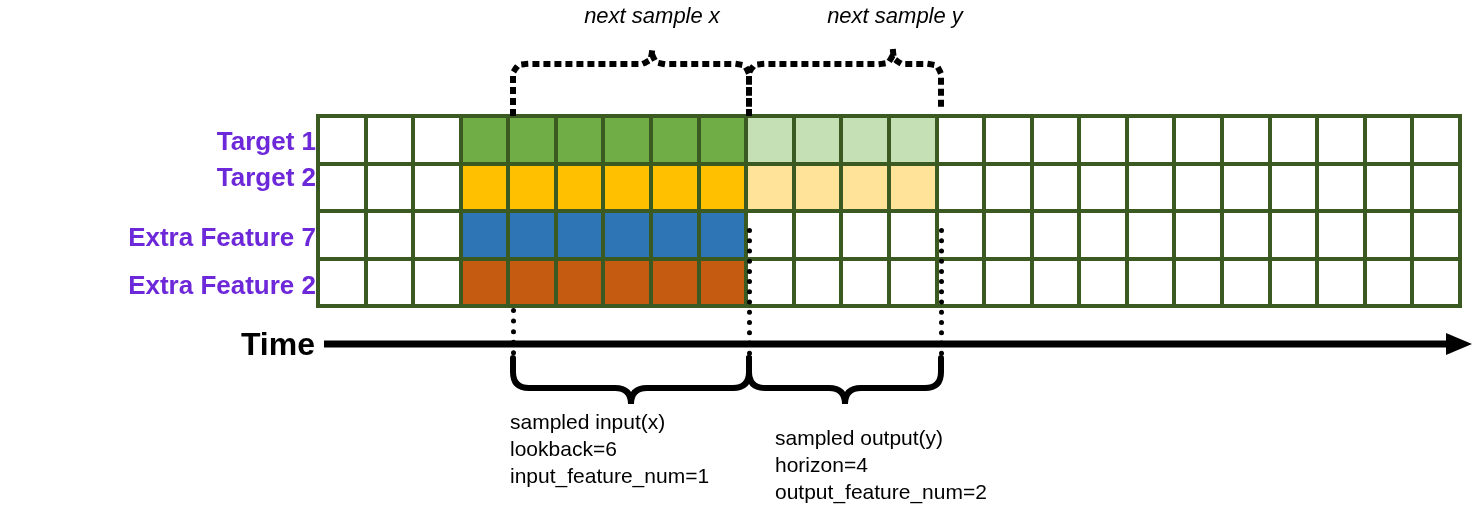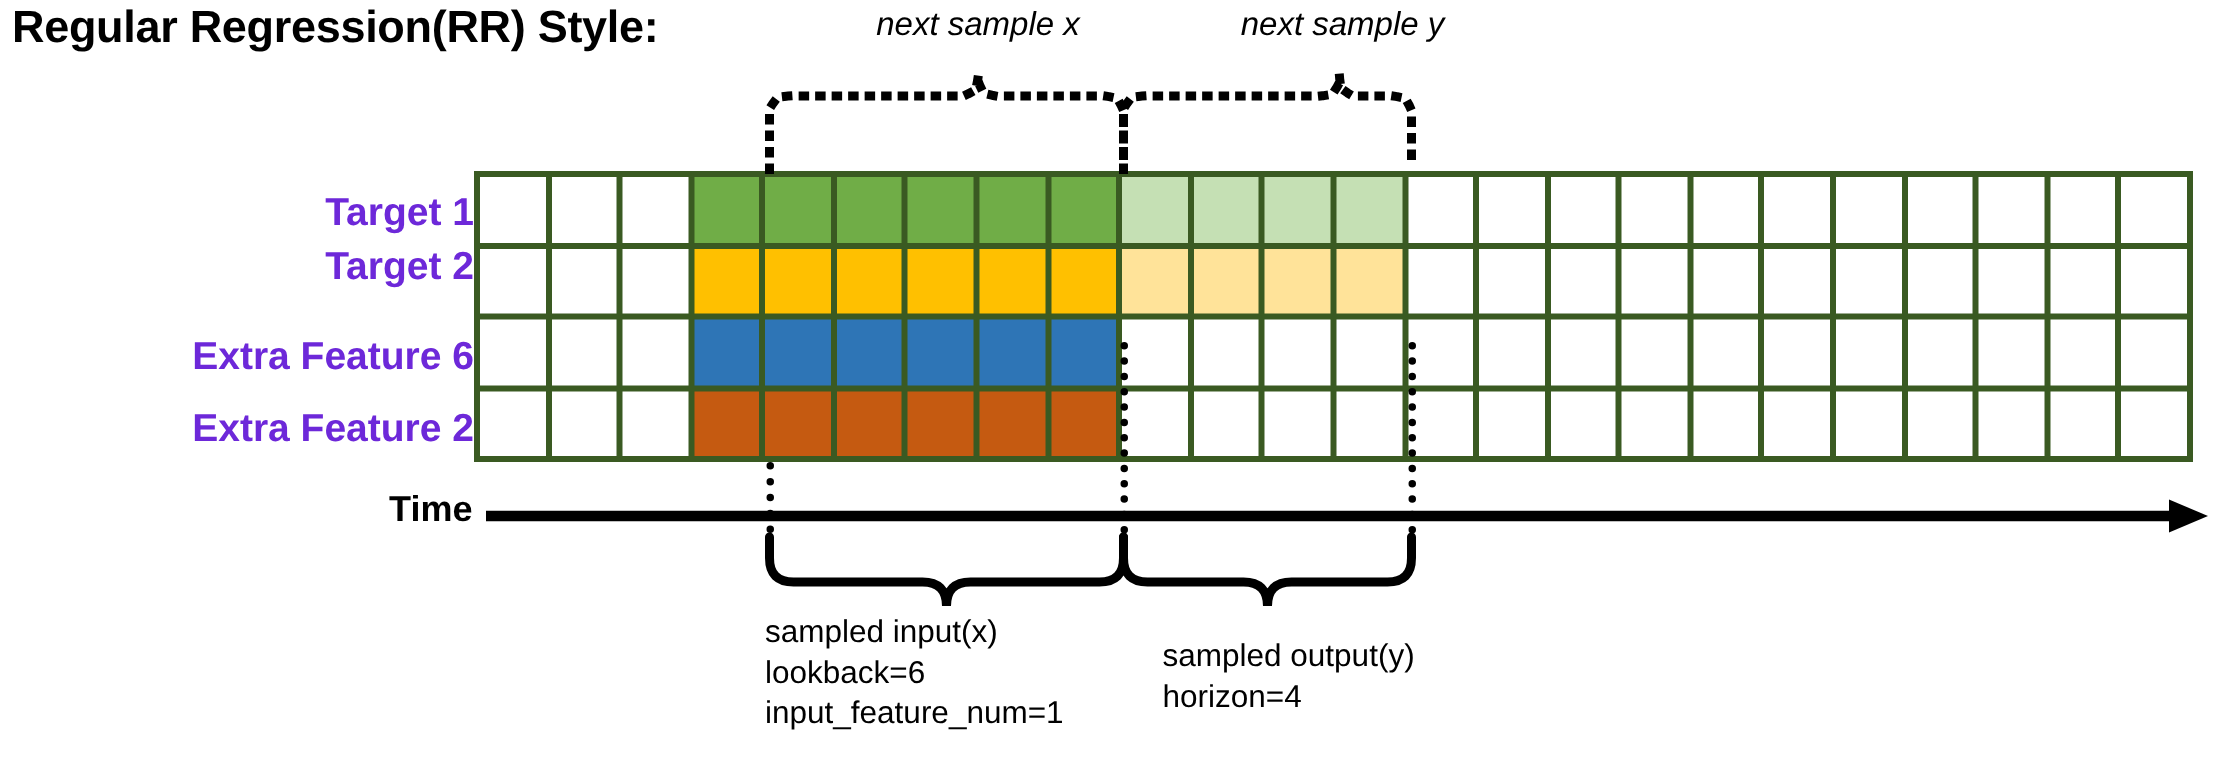--- a/index.html
+++ b/index.html
@@ -70,21 +70,21 @@
     min-width: 0;
   }
 
   
   #time-label {
     position: absolute;
     left: 175px;
     top: 328px;
     width: 140px;
     text-align: right;
-    font-size: 24px;
+    font-size: 32px;
     font-weight: 700;
     color: #000000;
     line-height: 1;
   }
   #time-axis {
     position: absolute;
     left: 324px;
     top: 330px;
     width: 1148px;
     height: 28px;
@@ -123,25 +123,24 @@
     color: #000000;
     line-height: 1.28;
     white-space: nowrap;
   }
 </style>
 </head>
 <body>
 
 <div id="stage">
 
-  <div id="title">Regular Regression(RR) Style:</div>
 
   <div class="row-label" style="top:128px;">Target 1</div>
   <div class="row-label" style="top:164px;">Target 2</div>
-  <div class="row-label" style="top:224px;">Extra Feature 6</div>
+  <div class="row-label" style="top:224px;">Extra Feature 7</div>
   <div class="row-label" style="top:272px;text-align:right;">Extra Feature 2</div>
 
   <div id="grid">
       <div class="grid-row">
         <div class="cell" style="background: rgb(255, 255, 255);"></div>
         <div class="cell" style="background: rgb(255, 255, 255);"></div>
         <div class="cell" style="background: rgb(255, 255, 255);"></div>
         <div class="cell" style="background: rgb(112, 173, 71);"></div>
         <div class="cell" style="background: rgb(112, 173, 71);"></div>
         <div class="cell" style="background: rgb(112, 173, 71);"></div>
@@ -273,15 +272,16 @@
 
   <div class="bottom-caption" style="left:510px; top:409px;">
     <div>sampled input(x)</div>
     <div>lookback=6</div>
     <div>input_feature_num=1</div>
   </div>
 
   <div class="bottom-caption" style="left:775px; top:425px;">
     <div>sampled output(y)</div>
     <div>horizon=4</div>
+    <div>output_feature_num=2</div>
   </div>
 
 </div>
 
 </body></html>

